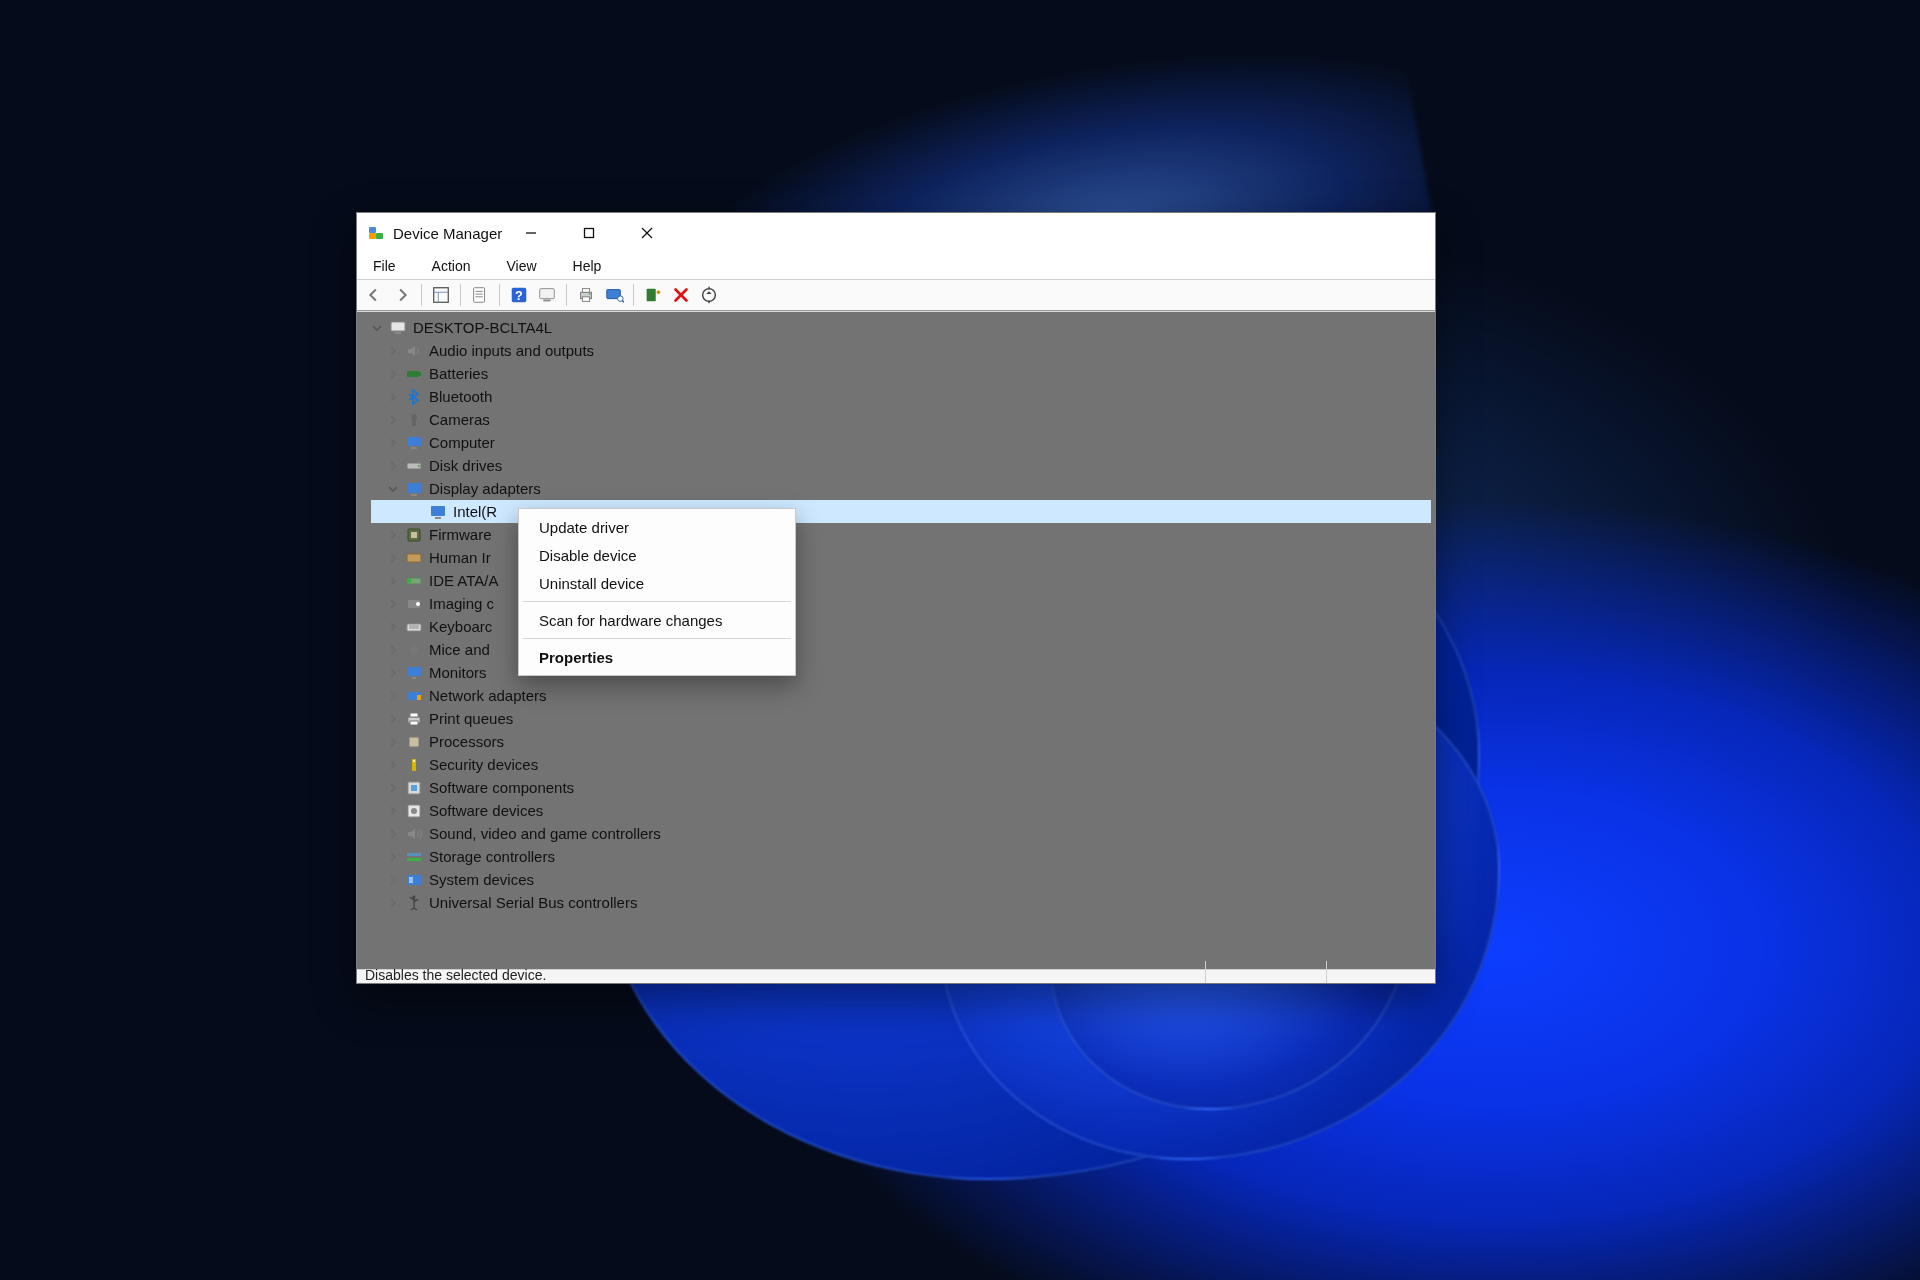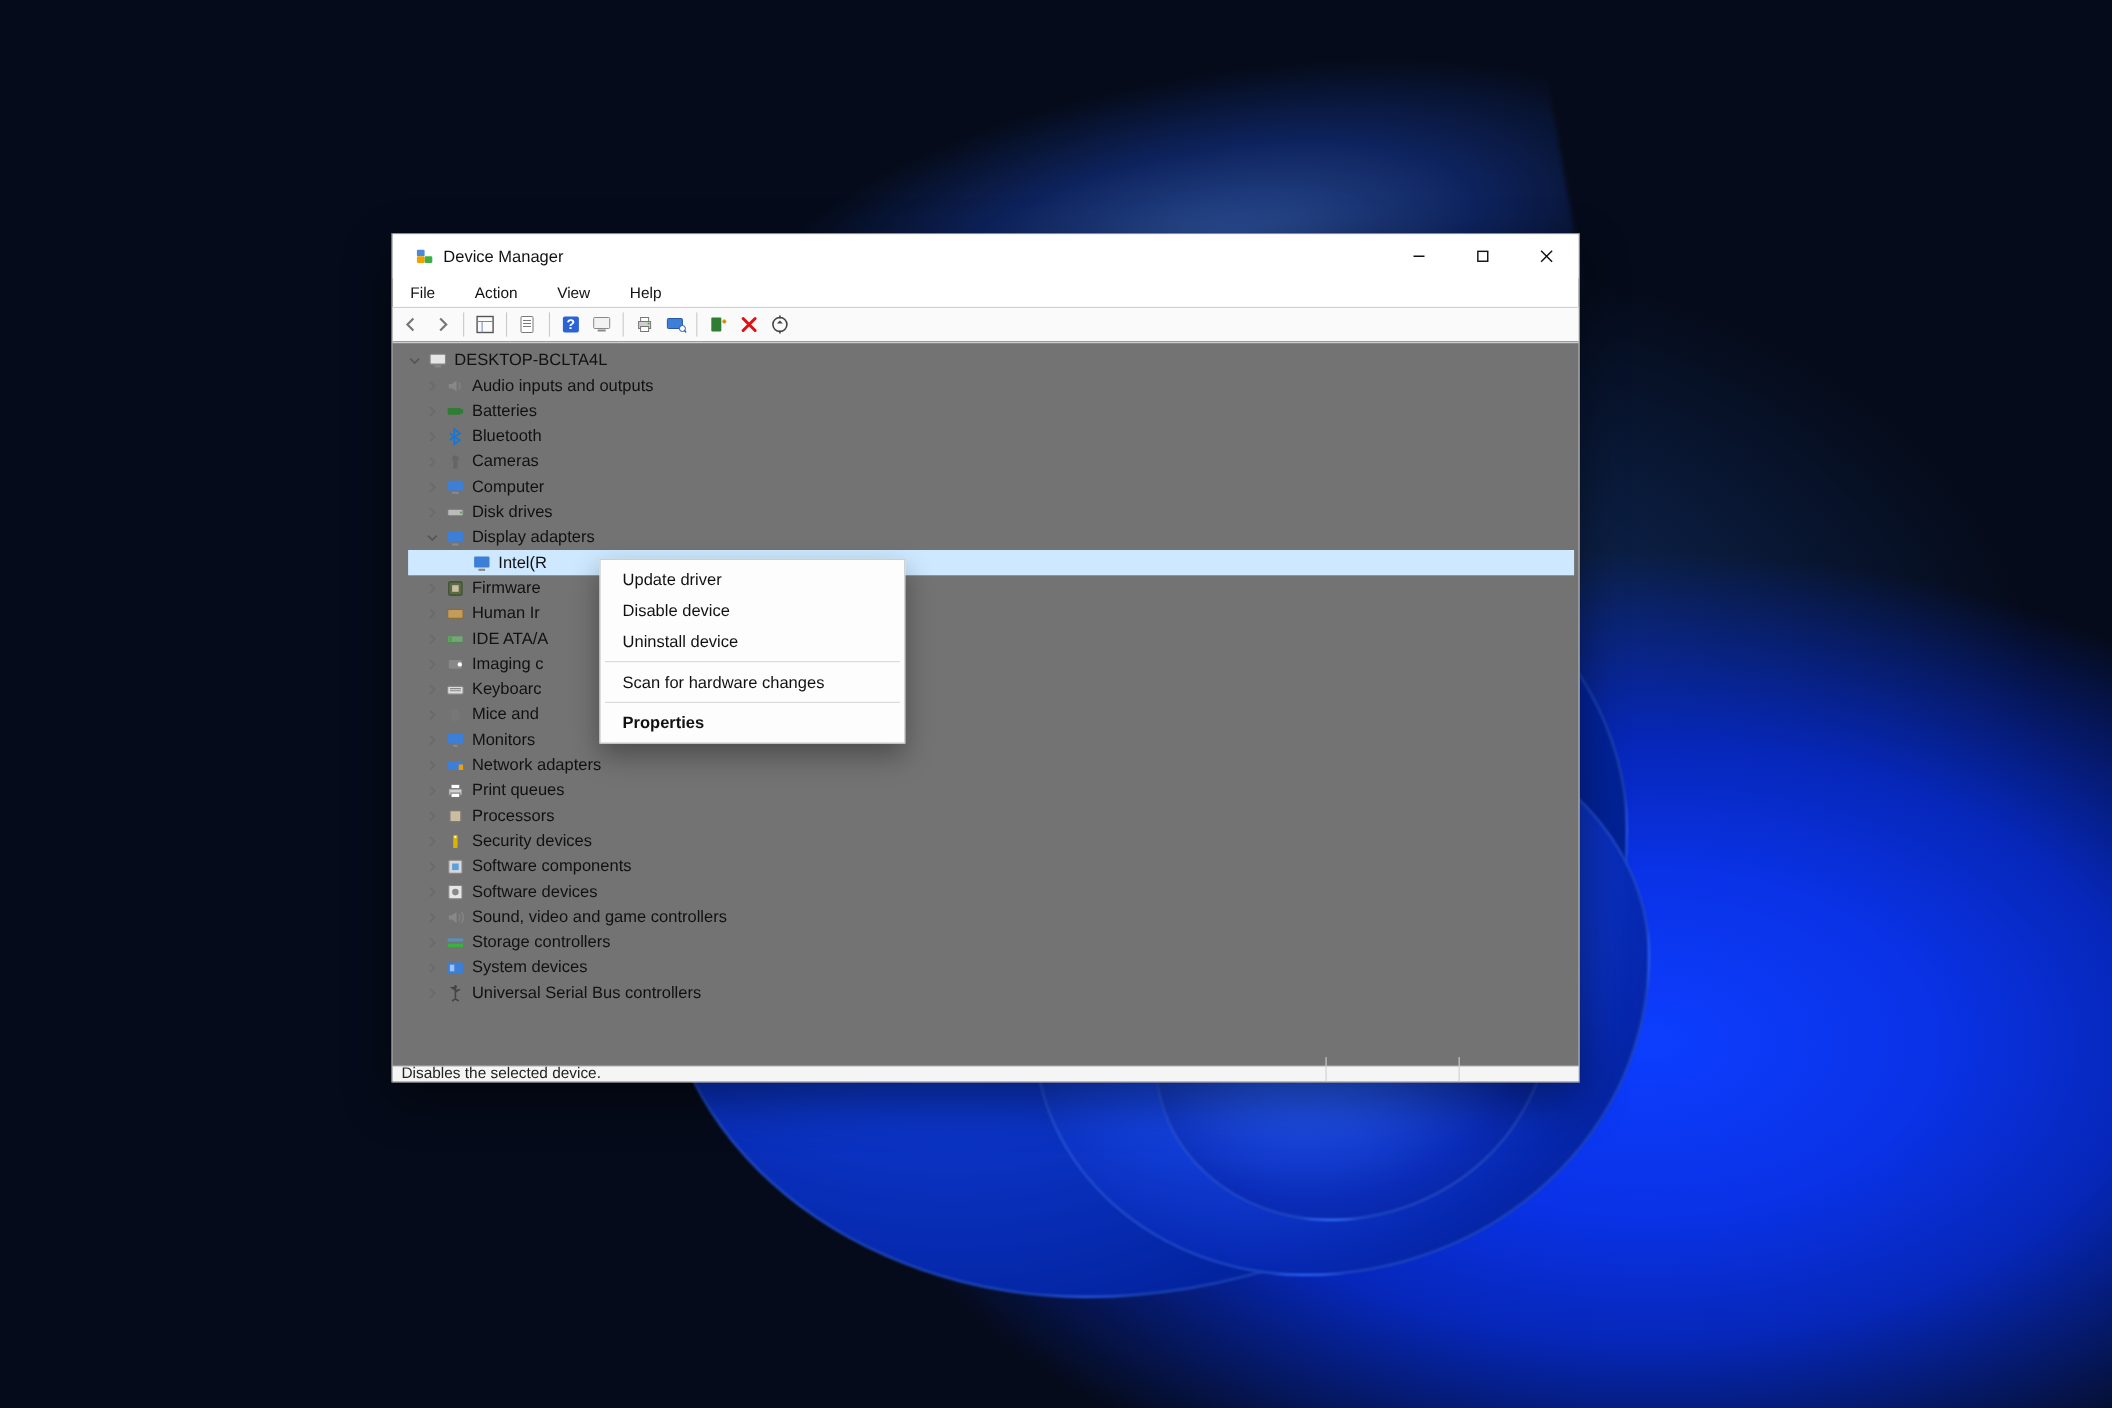--- a/index.html
+++ b/index.html
@@ -31,22 +31,22 @@
   }
 
   
   .window {
     position: absolute; left: 356px; top: 212px; width:1080px; height:772px;
     background: #ffffff; border: 1px solid #7a7a7a;
     box-shadow: 0 16px 40px rgba(0,0,0,0.45), 0 0 0 1px rgba(0,0,0,0.05);
     display: flex; flex-direction: column;
   }
   .titlebar {
-    height: 40px; display:flex; align-items:center; justify-content:space-between;
-    padding-left:20px; background:#fff;
+    height: 40px; display:flex; align-items:center; 
+    padding-left:10px; background:#fff;
   }
   .title-left { display:flex; align-items:center; gap:8px; }
   .title-text { font-size:15px; color:#111; }
   .win-controls { display:flex; height:100%; }
   .win-btn { width:58px; display:flex; align-items:center; justify-content:center; color:#111; }
   .win-btn svg { width:12px; height:12px; }
 
   .menubar { height:26px; display:flex; align-items:center; gap:16px; padding-left:6px;
              border-bottom:0 solid #ccc; font-size:14px; color:#111; }
   .menu-item { padding:2px 10px; }
@@ -78,21 +78,20 @@
   .status-sep { width:1px; height:22px; background:#cfcfcf; margin-left:auto; }
   .status-cell2 { width:120px; }
   .status-cell3 { width:100px; }
 
   
   .context-menu {
     position:absolute; left:518px; top:508px; width:278px;
     background:#fdfdfd; border:1px solid #c8c8c8; padding:4px 2px;
     box-shadow:0 10px 24px rgba(0,0,0,0.35);
     font-size:15px;
-    margin-left:27px;
   }
   .ctx-item { height:28px; display:flex; align-items:center; padding:0 18px; color:#111; }
   .ctx-sep { height:1px; background:#d6d6d6; margin:4px 2px; }
   .bold { font-weight:700; }
 
   
   .ic-rect { fill:none; stroke:#555; stroke-width:1.4; }
 </style>
 </head>
 <body>

